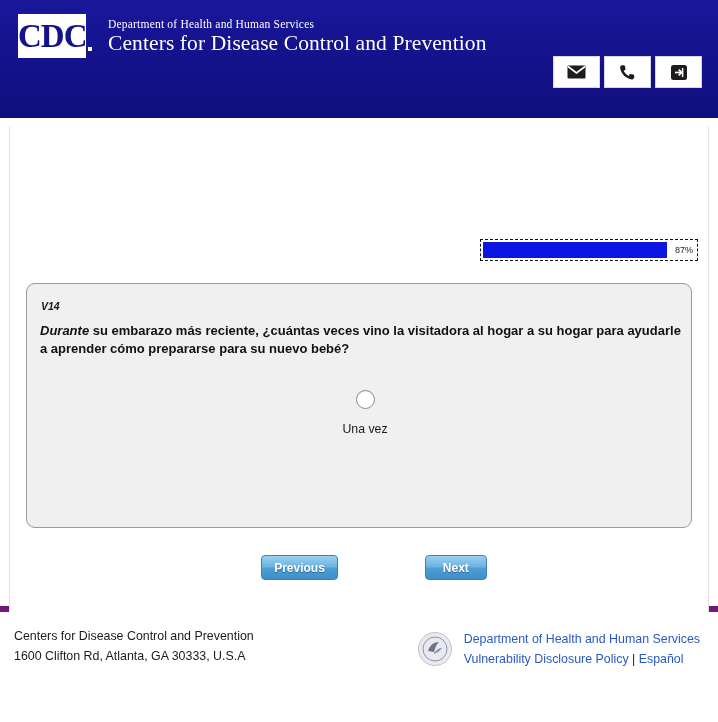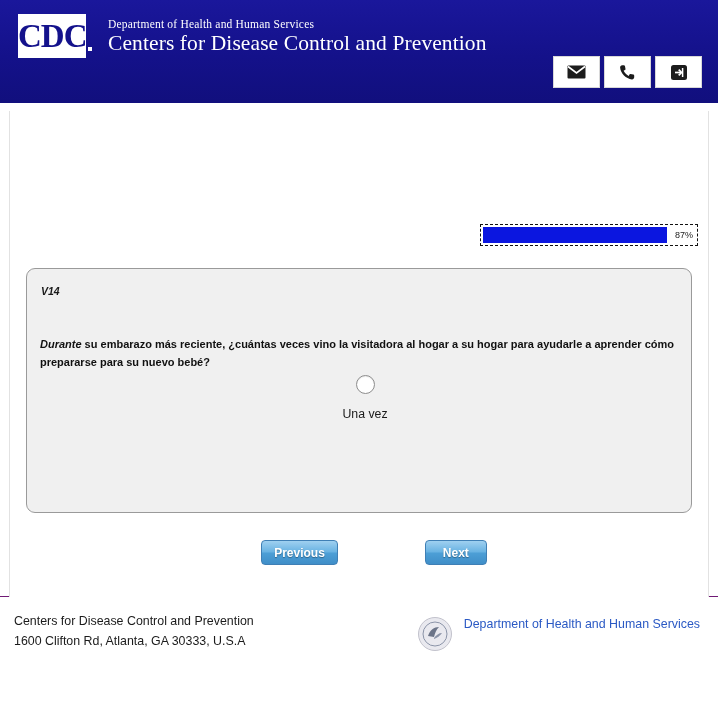--- a/index.html
+++ b/index.html
@@ -6,21 +6,21 @@
   html, body {
     margin: 0; padding: 0;
     width: 718px; height: 722px;
     background: #ffffff;
     font-family: "Liberation Sans", sans-serif;
     overflow: hidden;
   }
   
   .header {
     position: relative;
-    height: 103px;
+    height: 118px;
     background: #14128c;
     background: linear-gradient(180deg, #1a179b 0%, #14118a 55%, #110f7d 100%);
     overflow: hidden;
     padding-left: 29px;
   }
   .cdc-logo {
     position: absolute;
     left: 18px; top: 14px;
     width: 68px; height: 44px;
     background: #ffffff;
@@ -66,21 +66,21 @@
     border: 1px solid #d8d8d8;
     display: flex; align-items: center; justify-content: center;
     color: #1c1c1c;
   }
   .hbtn svg { display: block; }
   
   .page {
     position: relative;
     height: 494px;
     background: #ffffff;
-    border-bottom: 1px solid #701a75;
+    border-bottom: 6px solid #701a75;
   }
   .content-frame {
     position: absolute;
     left: 9px; top: 8px;
     width: 700px; height: 540px;
     background: #ffffff;
     border: 1px solid #e2e2e2;
     border-top: none;
   }
   
@@ -124,25 +124,24 @@
     left: 14px; top: 16px;
     font-size: 10.5px;
     font-style: italic;
     font-weight: bold;
     color: #1a1a1a;
   }
   .qtext {
     position: absolute;
     left: 13px; top: 38px;
     width: 644px;
-    font-size: 11px;
+    font-size: 13px;
     font-weight: bold;
     color: #111111;
     line-height: 18px;
-    margin-top: 28px;
   }
   .qtext em { font-style: italic; }
   .options {
     position: absolute;
     left: 58px; top: 106px;
     width: 560px;
   }
   .opt {
     display: flex;
     align-items: center;
@@ -301,14 +300,17 @@
       <circle cx="13" cy="13" r="12" fill="none" stroke="#8b94a8" stroke-width="1"></circle>
       <path d="M6 15 C8 9 12 6 17 6 C14 9 13 12 12 16 Z" fill="#6b7488"></path>
       <path d="M12 17 C14 14 17 12 20 12 C18 15 15 17 12 18 Z" fill="#8b94a8"></path>
     </svg>
   </div>
 
   <div class="f-right">
     <div>
       <a href="#" style="color: rgb(42, 89, 196);">Department of Health and Human Services</a>
     </div>
+    <div>
+      <a href="#" style="color: rgb(42, 89, 196);">Vulnerability Disclosure Policy</a><span class="divider-pipe"> | </span><a href="#" style="color: rgb(42, 89, 196);">Español</a>
+    </div>
   </div>
 </div>
 
 </body></html>

